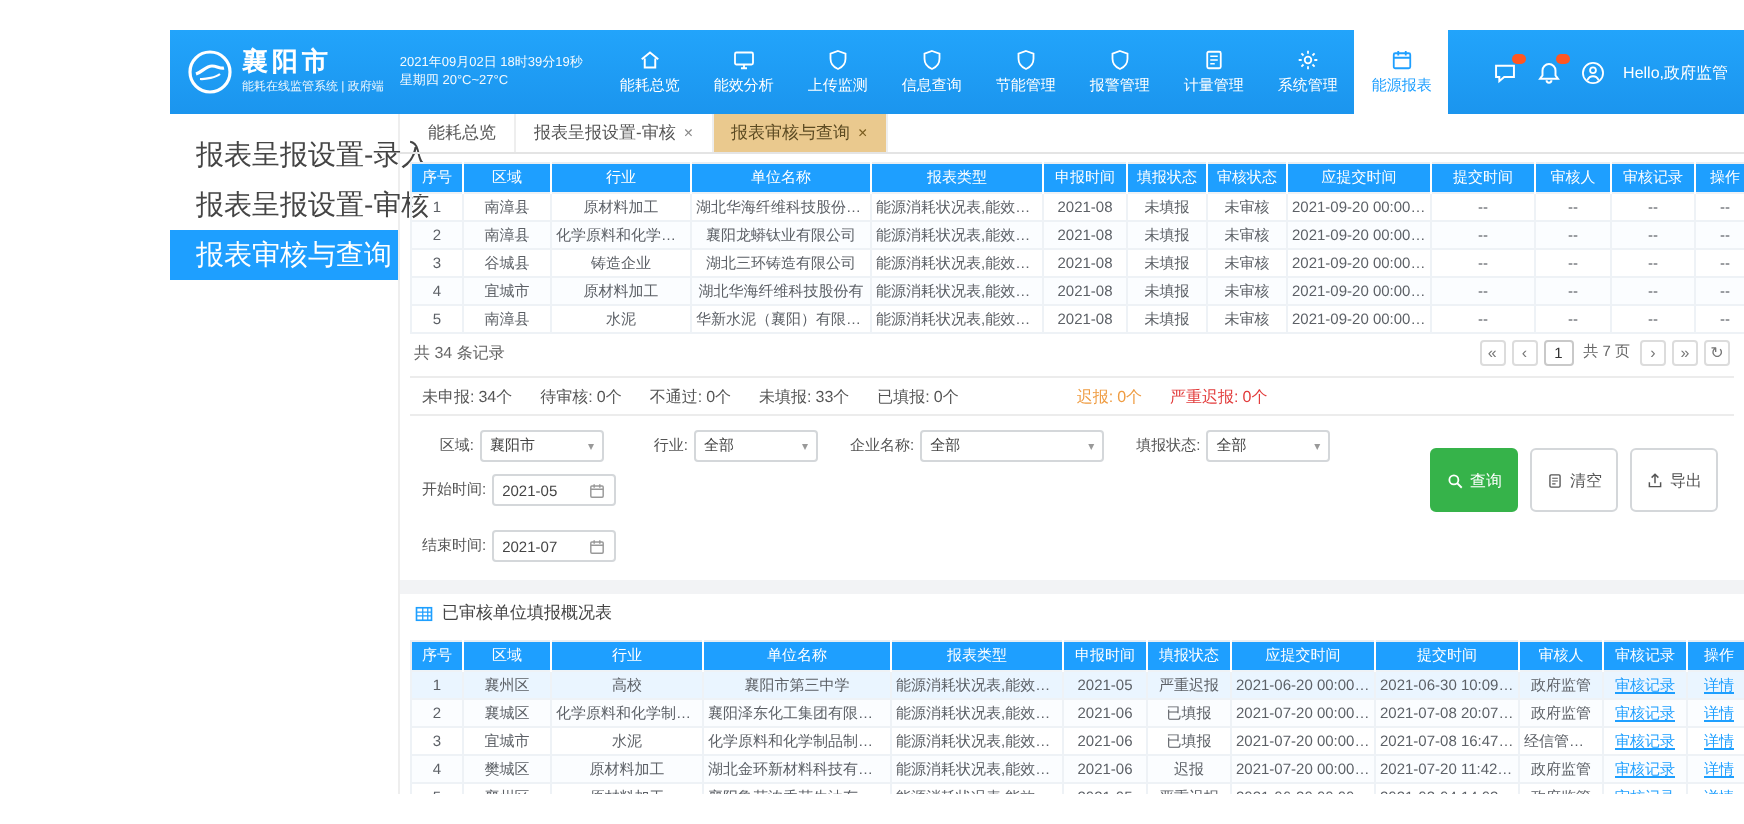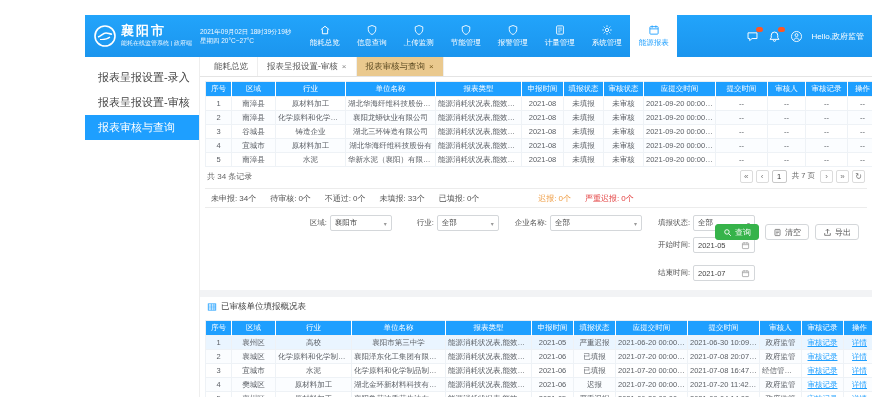--- a/index.html
+++ b/index.html
@@ -27,21 +27,21 @@
   .nav-item.active{background:#fff;color:var(--primary);}
   .user-area{margin-left:auto;display:flex;align-items:center;gap:9px;flex:0 0 auto;padding-right:2px;}
   .hicon{position:relative;width:13px;height:13px;display:inline-flex;cursor:pointer;color:#fff;}
   .hicon svg{width:100%;height:100%;}
   .hicon .dot{position:absolute;top:-3px;right:-4px;min-width:7px;height:5px;border-radius:3px;background:#ff5722;}
   .greet{font-size:8px;white-space:nowrap;cursor:pointer;}
 
   
   .bodyrow{display:flex;height:340px;}
   .sidebar{width:115px;border-right:1px solid #eee;padding-top:8px;flex:0 0 auto;}
-  .side-item{height:25px;line-height:25px;padding-left:13px;font-size:11px;color:#444;cursor:pointer;white-space:nowrap;}
+  .side-item{height:25px;line-height:25px;padding-left:13px;font-size:14px;color:#444;cursor:pointer;white-space:nowrap;}
   .side-item.active{background:var(--primary);color:#fff;}
   .content{flex:1;padding:0 5px;overflow:hidden;}
 
   
   .tabbar{height:20px;display:flex;border-bottom:1px solid #e4e4e4;margin:0 -5px;padding-left:5px;}
   .tab{display:inline-flex;align-items:center;gap:4px;padding:0 9px;font-size:8.5px;color:#555;border-right:1px solid #eee;cursor:pointer;white-space:nowrap;}
   .tab.active{background:var(--tab-active);color:#5b4a22;}
   .tab .x{font-size:8px;color:#888;cursor:pointer;}
   .tab.active .x{color:#7a5c1f;}
 
@@ -61,32 +61,32 @@
   .pg-cur{min-width:15px;height:13px;border:1px solid #c9c9c9;border-radius:2px;display:inline-flex;align-items:center;justify-content:center;background:#fff;color:#333;}
   .pg-total{margin:0 2px;white-space:nowrap;}
 
   
   .statsbar{display:flex;align-items:center;gap:14px;height:20px;border-top:1px solid #ececec;border-bottom:1px solid #ececec;font-size:8px;color:#555;padding-left:6px;margin-top:3px;white-space:nowrap;}
   .stat{display:inline-flex;gap:2px;align-items:center;}
   .stat.orange{color:var(--orange);margin-left:45px;} .stat.red{color:var(--red);}
 
   
   .filters{position:relative;padding:7px 6px 5px;}
-  .filter-grid{display:flex;flex-wrap:wrap;align-items:center;row-gap:6px;max-width:560px;justify-content:flex-end;}
+  .filter-grid{display:flex;flex-wrap:wrap;align-items:center;row-gap:6px;max-width:560px;}
   .fgroup{display:inline-flex;align-items:center;margin-right:16px;}
   .fgroup .flabel{font-size:7.5px;color:#555;margin-right:3px;white-space:nowrap;min-width:26px;text-align:right;}
   .fctrl{display:inline-flex;align-items:center;justify-content:space-between;height:16px;border:1px solid #d4d7da;border-radius:2px;padding:0 4px;font-size:7.5px;color:#444;background:#fff;cursor:pointer;}
   .fctrl .val{white-space:nowrap;overflow:hidden;}
   .fctrl .caret2{font-size:6px;color:#999;margin-left:6px;}
   .fctrl .cal{width:9px;height:9px;color:#999;margin-left:6px;display:inline-flex;}
   .fctrl .cal svg{width:100%;height:100%;}
   .w60{width:62px;} .w92{width:92px;}
   .brk{flex-basis:100%;height:0;}
   .actions{position:absolute;right:8px;top:16px;display:flex;gap:6px;}
-  .btn{display:inline-flex;align-items:center;gap:3px;height:16px;padding:0 7px;border:1px solid #d4d7da;border-radius:3px;background:#fff;font-size:8px;color:#555;cursor:pointer;}
+  .btn{display:inline-flex;align-items:center;gap:3px;height:32px;padding:0 7px;border:1px solid #d4d7da;border-radius:3px;background:#fff;font-size:8px;color:#555;cursor:pointer;}
   .btn svg{width:9px;height:9px;}
   .btn.green{background:var(--green);border-color:var(--green);color:#fff;}
 
   
   .section-band{height:7px;background:#f2f3f5;margin:4px -5px 0;}
   .section-title{display:flex;align-items:center;gap:4px;height:19px;font-size:8.5px;color:#444;padding-left:2px;}
   .section-title .sq{width:10px;height:10px;color:var(--primary);display:inline-flex;}
   .section-title .sq svg{width:100%;height:100%;}
 </style>
 </head>
@@ -118,32 +118,41 @@
             <span class="nav-ic">
               <svg viewBox="0 0 16 16">
                 <path d="M2.5 7.5 8 3l5.5 4.5M4.5 7v6h7V7" fill="none" stroke="currentColor" stroke-width="1.3"></path>
               </svg>
             </span>
             <span class="nav-lb">能耗总览</span>
           </div>
           <div class="nav-item">
             <span class="nav-ic">
               <svg viewBox="0 0 16 16">
+                <rect x="2" y="3" width="12" height="8" rx="1" fill="none" stroke="currentColor" stroke-width="1.2"></rect>
+                <path d="M6 13.5h4M8 11v2.5" stroke="currentColor" stroke-width="1.2"></path>
+              </svg>
+            </span>
+            <span class="nav-lb">能效分析</span>
+          </div>
+          <div class="nav-item">
+            <span class="nav-ic">
+              <svg viewBox="0 0 16 16">
                 <path d="M8 2l5 1.8v3.4c0 3.2-2 5.6-5 6.8-3-1.2-5-3.6-5-6.8V3.8z" fill="none" stroke="currentColor" stroke-width="1.2"></path>
               </svg>
             </span>
+            <span class="nav-lb">上传监测</span>
+          </div>
+          <div class="nav-item">
+            <span class="nav-ic">
+              <svg viewBox="0 0 16 16">
+                <path d="M8 2l5 1.8v3.4c0 3.2-2 5.6-5 6.8-3-1.2-5-3.6-5-6.8V3.8z" fill="none" stroke="currentColor" stroke-width="1.2"></path>
+              </svg>
+            </span>
             <span class="nav-lb">信息查询</span>
-          </div>
-          <div class="nav-item">
-            <span class="nav-ic">
-              <svg viewBox="0 0 16 16">
-                <path d="M8 2l5 1.8v3.4c0 3.2-2 5.6-5 6.8-3-1.2-5-3.6-5-6.8V3.8z" fill="none" stroke="currentColor" stroke-width="1.2"></path>
-              </svg>
-            </span>
-            <span class="nav-lb">上传监测</span>
           </div>
           <div class="nav-item">
             <span class="nav-ic">
               <svg viewBox="0 0 16 16">
                 <path d="M8 2l5 1.8v3.4c0 3.2-2 5.6-5 6.8-3-1.2-5-3.6-5-6.8V3.8z" fill="none" stroke="currentColor" stroke-width="1.2"></path>
               </svg>
             </span>
             <span class="nav-lb">节能管理</span>
           </div>
           <div class="nav-item">

